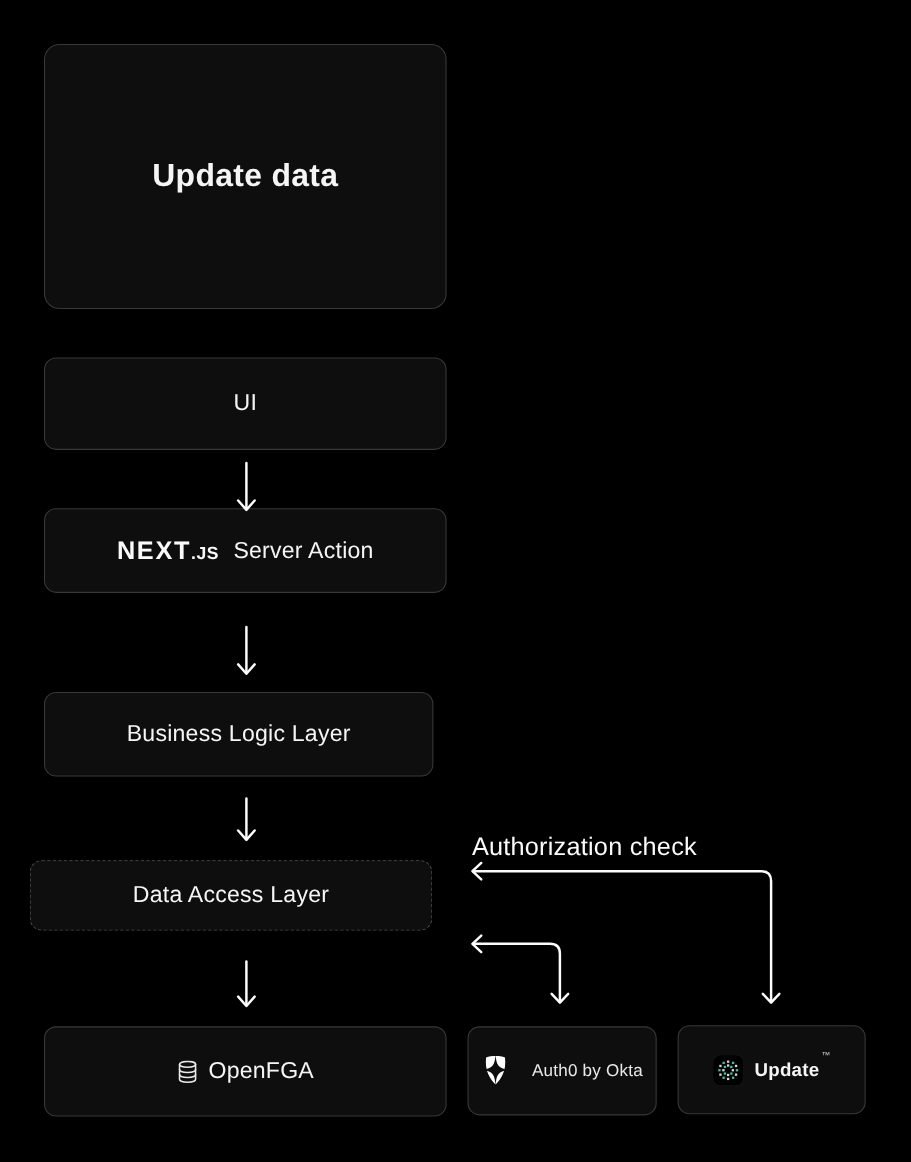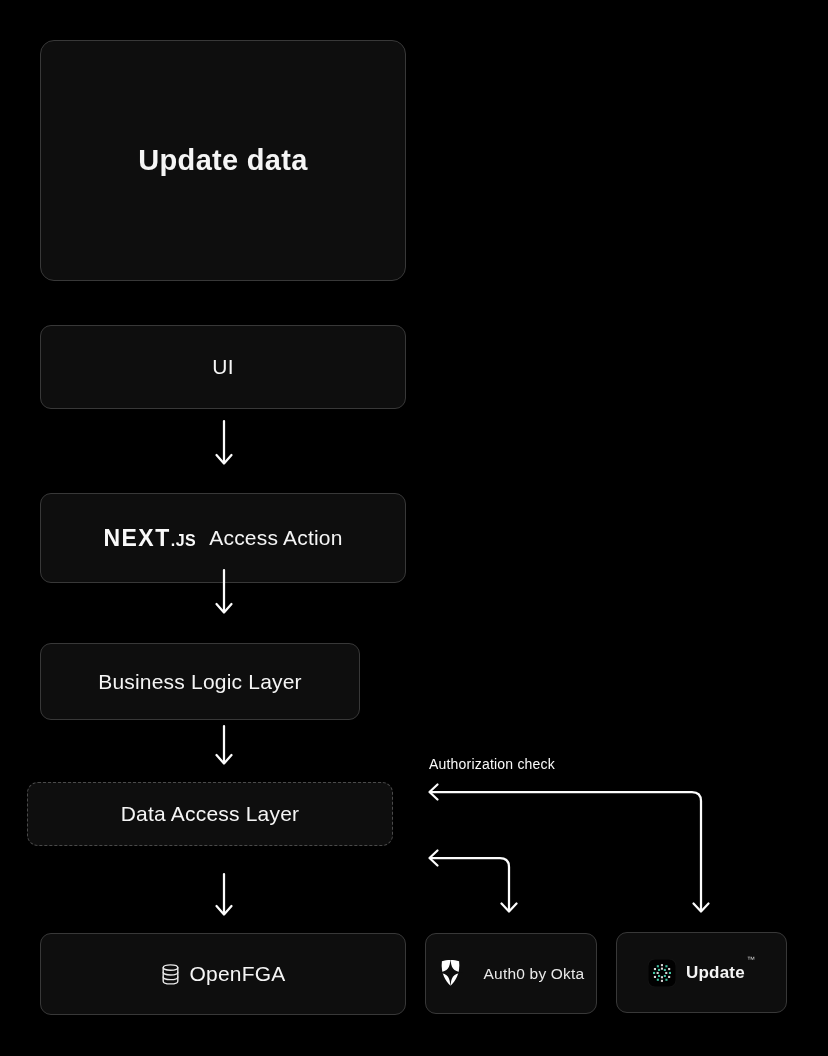--- a/index.html
+++ b/index.html
@@ -25,22 +25,22 @@
     align-items: center;
     justify-content: center;
     gap: 10px;
     color: #f5f5f5;
     font-size: 21px;
     letter-spacing: 0.2px;
     box-sizing: border-box;
   }
   #n-update   { left: 40px;  top: 40px;  width: 366px; height: 241px; border-radius: 14px; font-size: 29px; font-weight: 700; letter-spacing: 0.3px; }
   #n-ui       { left: 40px;  top: 325px; width: 366px; height: 84px; }
-  #n-server   { left: 40px;  top: 493px; width: 366px; height: 90px; gap: 13px; text-align: center; }
-  #n-bll      { left: 40px;  top: 643px; width: 320px; height: 77px; }
+  #n-server   { left: 40px;  top: 462px; width: 366px; height: 77px; gap: 13px; text-align: center; }
+  #n-bll      { left: 40px;  top: 629px; width: 354px; height: 77px; }
   #n-dal      { left: 27px;  top: 782px; width: 366px; height: 64px; border: 1.5px dashed #4a4a4a; }
   #n-db       { left: 40px;  top: 933px; width: 366px; height: 82px; }
   #n-auth0    { left: 425px; top: 933px; width: 172px; height: 81px; font-size: 15.5px; gap: 21px; color: #e9e9e9; }
   #n-openfga  { left: 616px; top: 932px; width: 171px; height: 81px; font-size: 17px; font-weight: 600; gap: 10px; }
 
   .next-brand {
     display: inline-flex;
     align-items: baseline;
     white-space: nowrap;
   }
@@ -64,21 +64,21 @@
   }
   .tm-mark {
     font-size: 8px;
     font-weight: 400;
     align-self: flex-start;
     margin: 22px 0 0 -8px;
     color: #cfcfcf;
   }
   .ann {
     position: absolute;
-    font-size: 14px;
+    font-size: 23px;
     color: #fafafa;
     letter-spacing: 0.2px;
     white-space: nowrap;
   }
   #ann-authz { left: 429px; top: 756px; }
   #ann-authn { left: 429px; top: 822px; }
   .arrows {
     position: absolute;
     left: 0; top: 0;
     pointer-events: none;
@@ -95,21 +95,21 @@
 
   <div class="node" id="n-ui">
     <span>UI</span>
   </div>
 
   <div class="node" id="n-server">
     <span class="next-brand">
       <span class="next-word">NEXT</span>
         <span class="next-js">.JS</span>
     </span>
-    <span>Access Action</span>
+    <span>Server Action</span>
   </div>
 
   <div class="node" id="n-bll">
     <span>Business Logic Layer</span>
   </div>
 
   <div class="node" id="n-dal">
     <span>Data Access Layer</span>
   </div>
 

